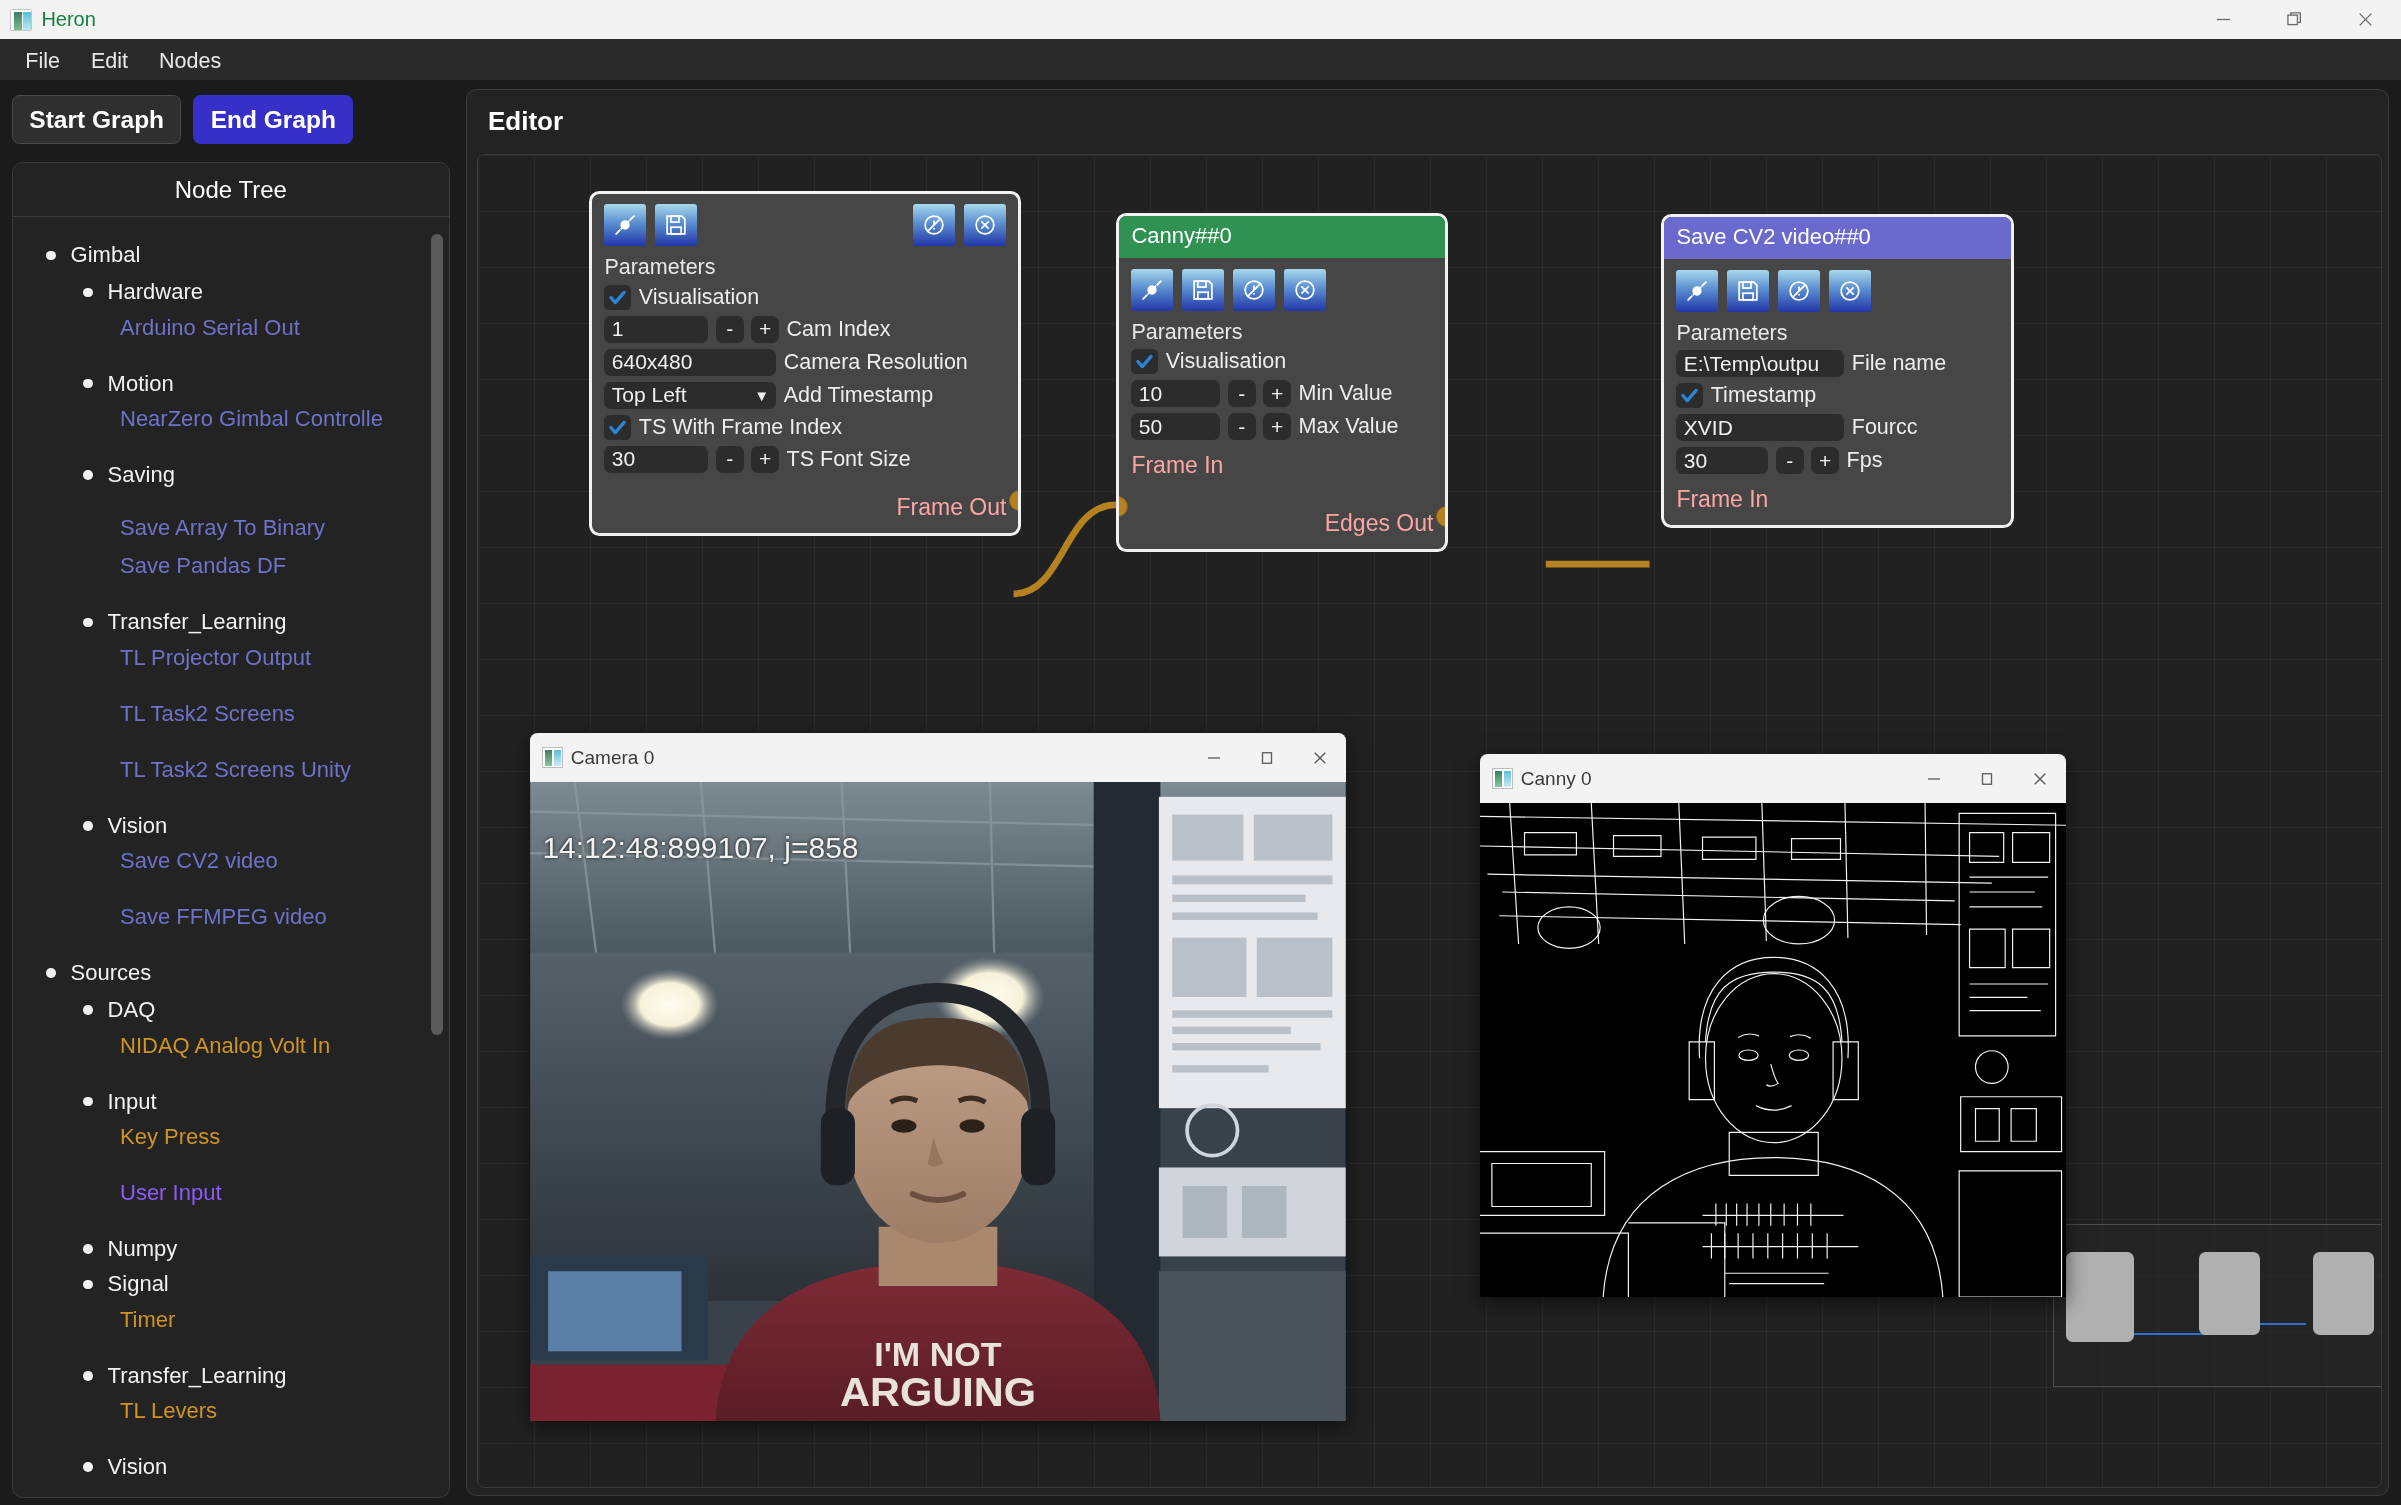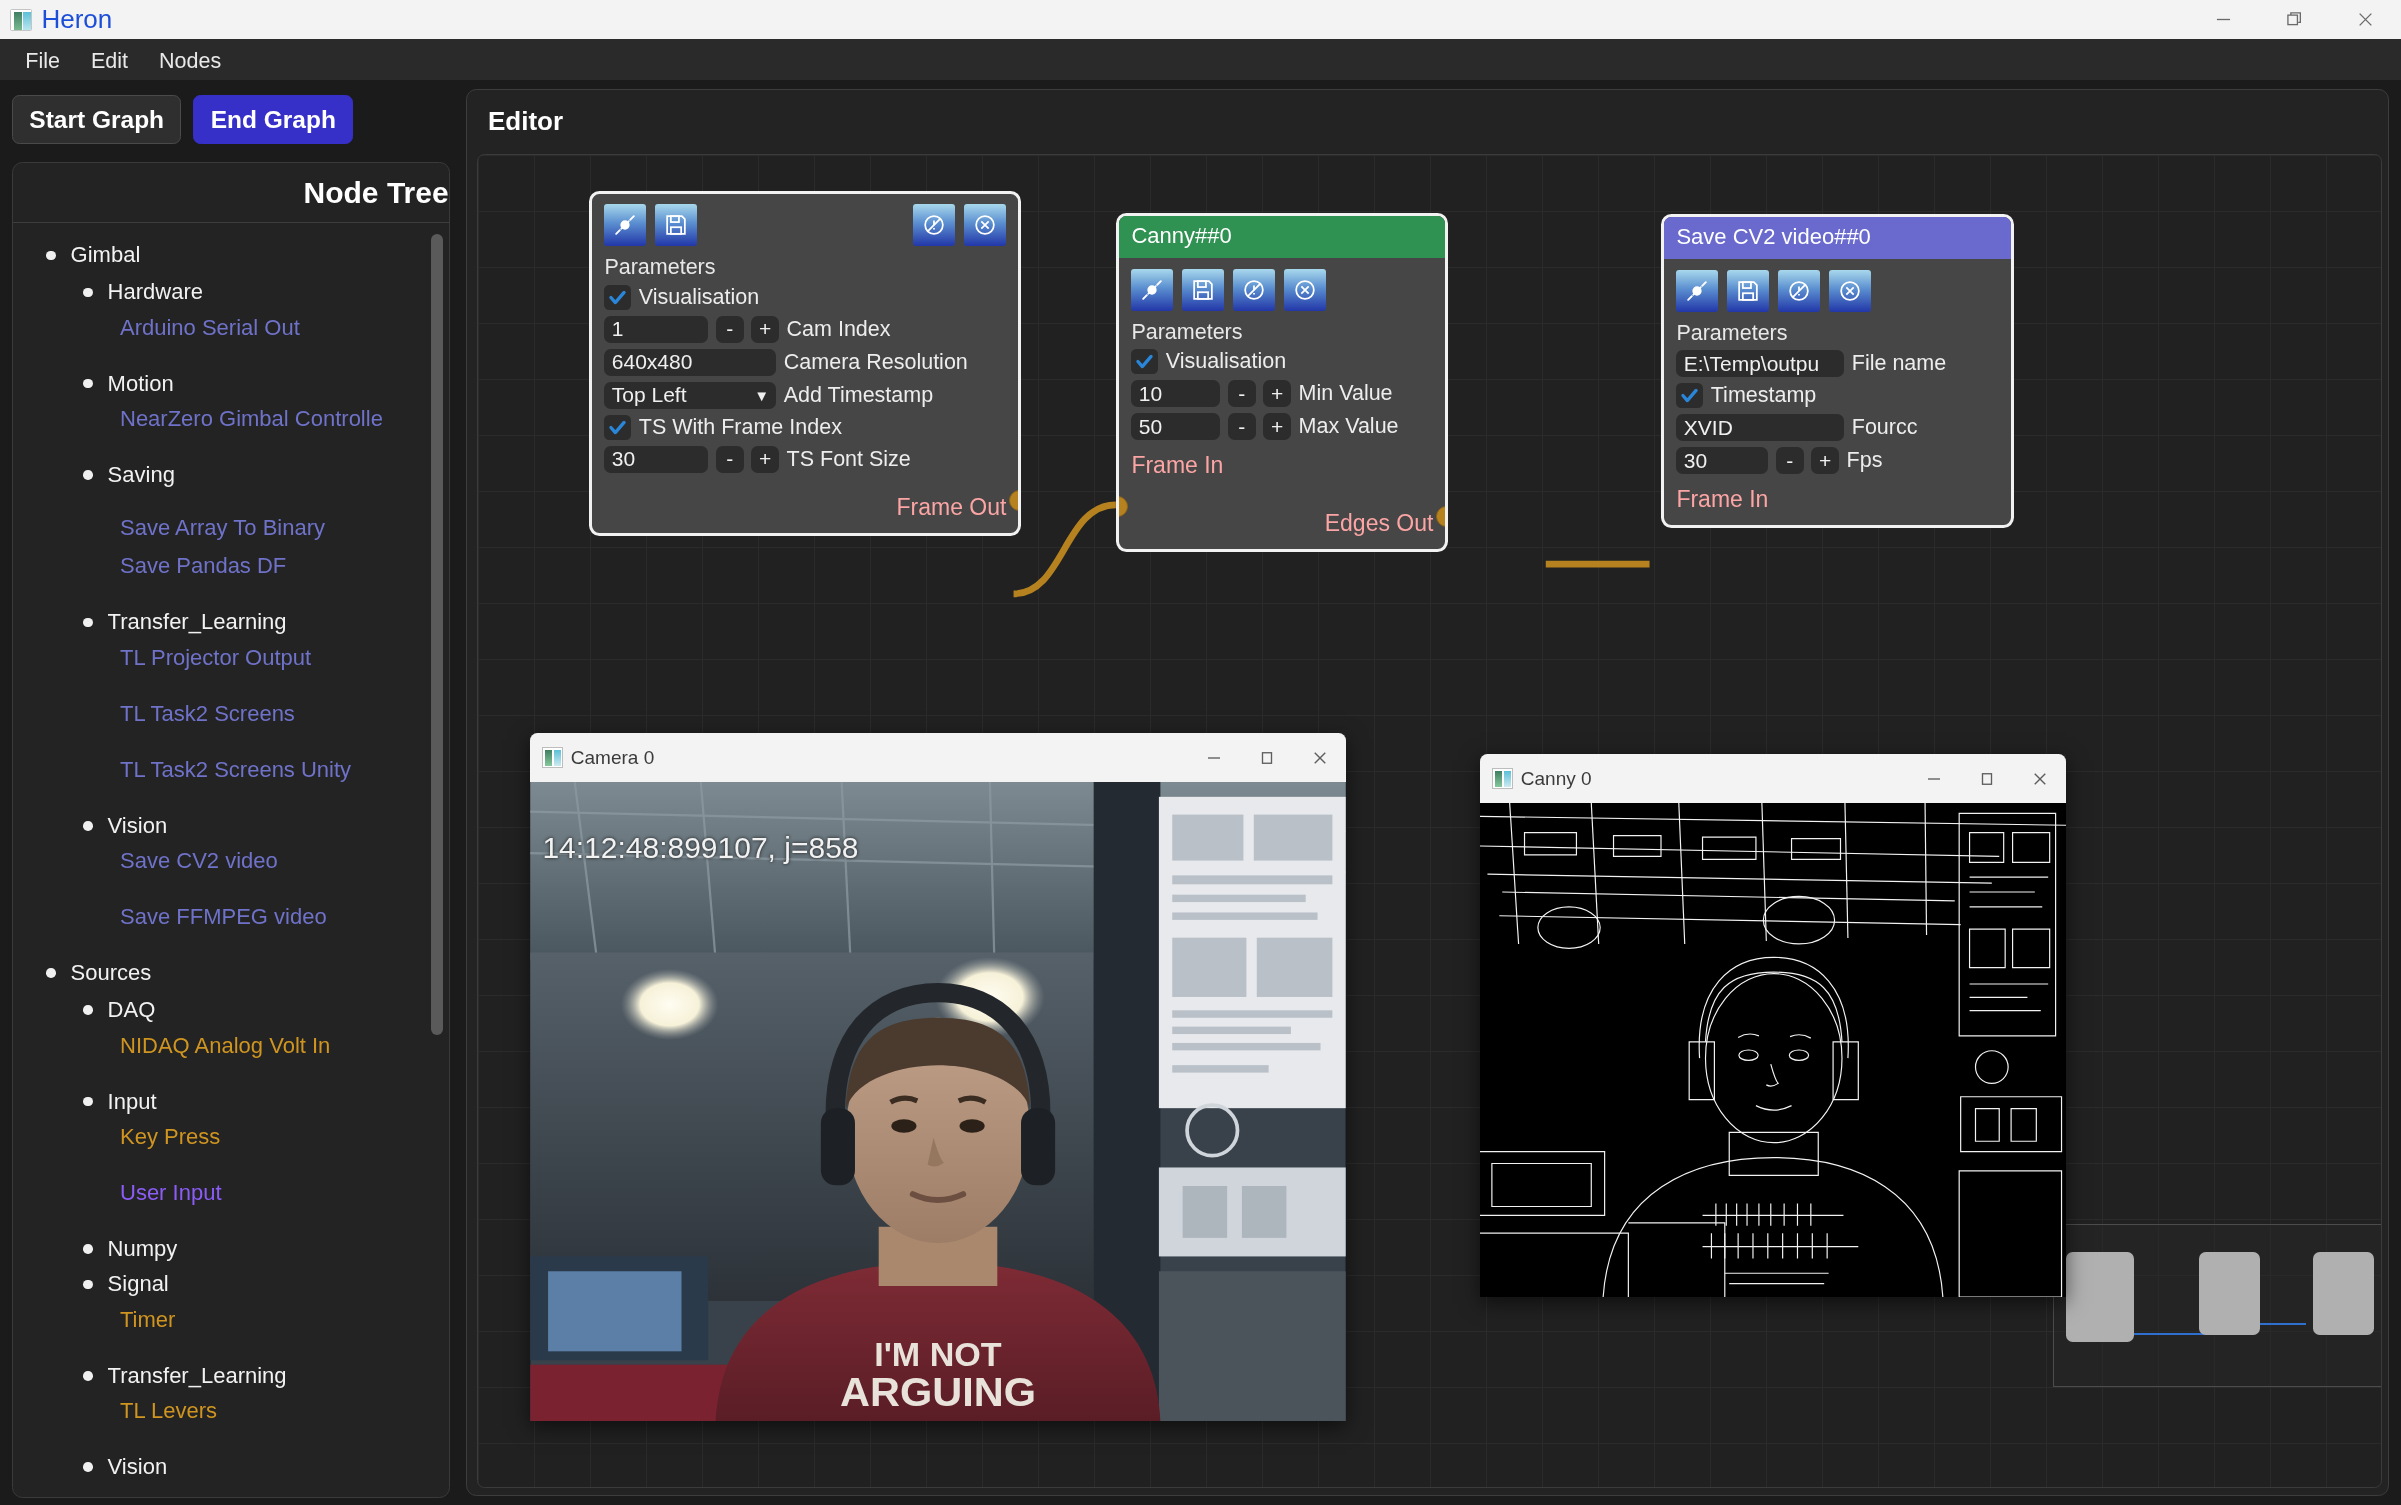--- a/index.html
+++ b/index.html
@@ -23,21 +23,21 @@
     position: relative; overflow: hidden;
   }
   .app-icon::before {
     content:''; position:absolute; left:2.2px; top:2.2px; width:8.2px; height:18px;
     background: linear-gradient(180deg,#3f7f62,#79b98f);
   }
   .app-icon::after {
     content:''; position:absolute; left:12px; top:2.2px; width:8.2px; height:18px;
     background: linear-gradient(180deg,#5bc0d8,#b9e6ef);
   }
-  .os-title-text { font-size: 26px; color: #1d4ed8; }
+  .os-title-text { font-size: 20px; color: #15803d; }
   .os-winbtns { position: absolute; right: 0; top: 0; height: 39px; display: flex; }
   .os-winbtn {
     width: 71px; height: 39px; display:flex; align-items:center; justify-content:center;
     color:#6a6a6a;
   }
   .os-winbtn svg { display:block; }
 
   
   .menubar {
     height: 42px; background: #2a2a2a;
@@ -67,21 +67,21 @@
     white-space: nowrap;
   }
   .gbtn.primary { background: #3730c8; border-color: #3730c8; }
 
   .nodetree-panel {
     position: absolute; left: 12px; right: 10.4px; top: 82px; bottom: 7.4px;
     background: #232323; border: 0.7px solid #3a3a3a; border-radius: 10.4px;
     overflow: hidden;
   }
   .nodetree-title {
-    text-align: right; font-size: 30px; font-weight: bold; color: #ffffff;
+    text-align: center; font-size: 24px; font-weight: normal; color: #ffffff;
     padding: 13.3px 0 12px 0;
     border-bottom: 0.7px solid #3d3d3d;
   }
   .tree {
     position: absolute; left: 0; right: 0; top: 62px; bottom: 0;
     padding: 16.3px 0 0 0; overflow: hidden;
   }
   .tree-row { display: flex; align-items: center; height: 28px; }
   .tree-row.lvl0 { padding-left: 33px; margin-bottom: 9px; }
   .tree-row.lvl1 { padding-left: 70px; margin-bottom: 7.4px; }

